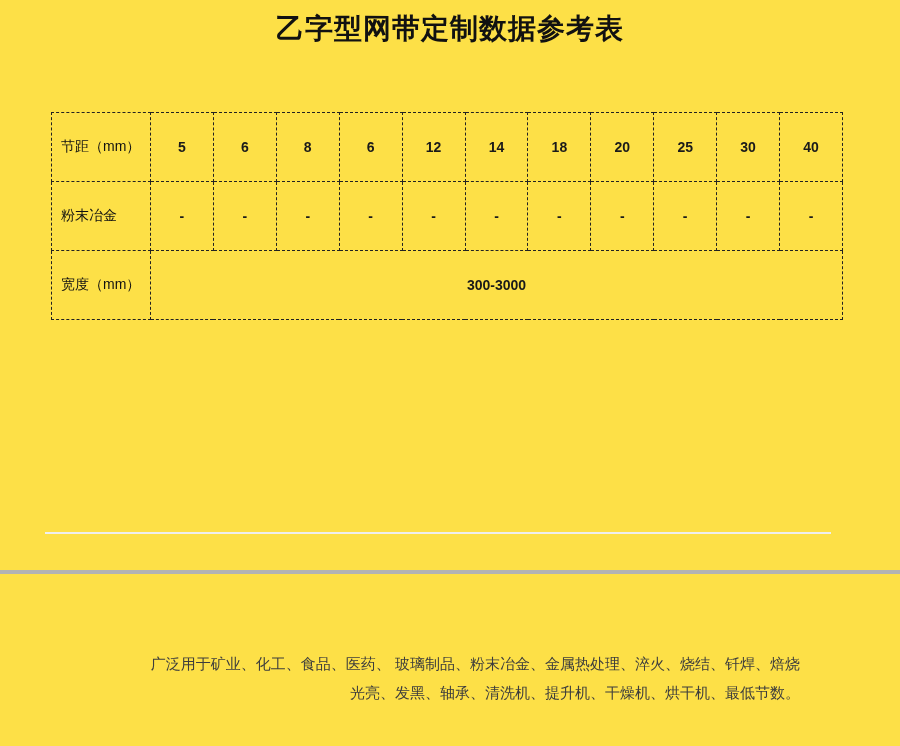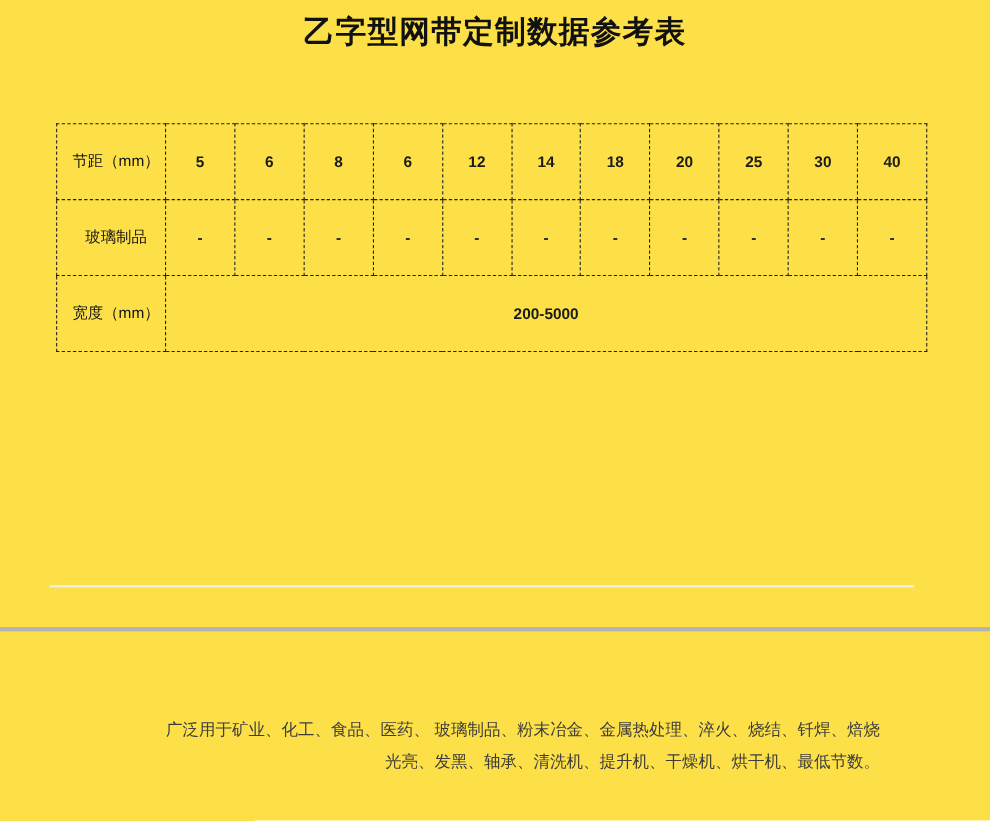--- a/index.html
+++ b/index.html
@@ -39,21 +39,21 @@
     height: 68px;
     text-align: center;
     vertical-align: middle;
     font-size: 14px;
     color: #1a1a1a;
     font-weight: bold;
     padding: 0;
   }
   .spec-table td.row-label {
     width: 89px;
-    text-align: center;
+    text-align: left;
     padding-left: 9px;
     font-weight: normal;
     font-size: 14px;
     color: #111111;
   }
   .usage-topline {
     position: absolute;
     left: 45px;
     top: 532px;
     width: 786px;
@@ -106,36 +106,36 @@
         <td>6</td>
         <td>12</td>
         <td>14</td>
         <td>18</td>
         <td>20</td>
         <td>25</td>
         <td>30</td>
         <td>40</td>
       </tr>
       <tr>
-        <td class="row-label">玻璃制品</td>
+        <td class="row-label">粉末冶金</td>
         <td>-</td>
         <td>-</td>
         <td>-</td>
         <td>-</td>
         <td>-</td>
         <td>-</td>
         <td>-</td>
         <td>-</td>
         <td>-</td>
         <td>-</td>
         <td>-</td>
       </tr>
       <tr>
         <td class="row-label">宽度（mm）</td>
-        <td colspan="11">200-5000</td>
+        <td colspan="11">300-3000</td>
       </tr>
     </tbody>
   </table>
 
   <div class="usage-topline"></div>
   <div class="divider"></div>
 
   <div class="usage-text">
     <div>广泛用于矿业、化工、食品、医药、 玻璃制品、粉末冶金、金属热处理、淬火、烧结、钎焊、焙烧</div>
     <div>光亮、发黑、轴承、清洗机、提升机、干燥机、烘干机、最低节数。</div>

